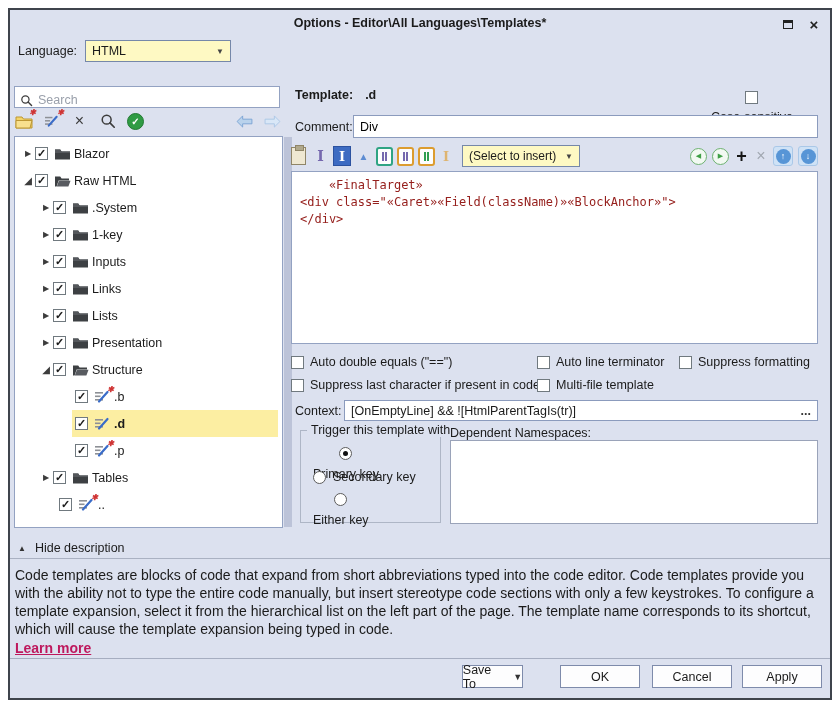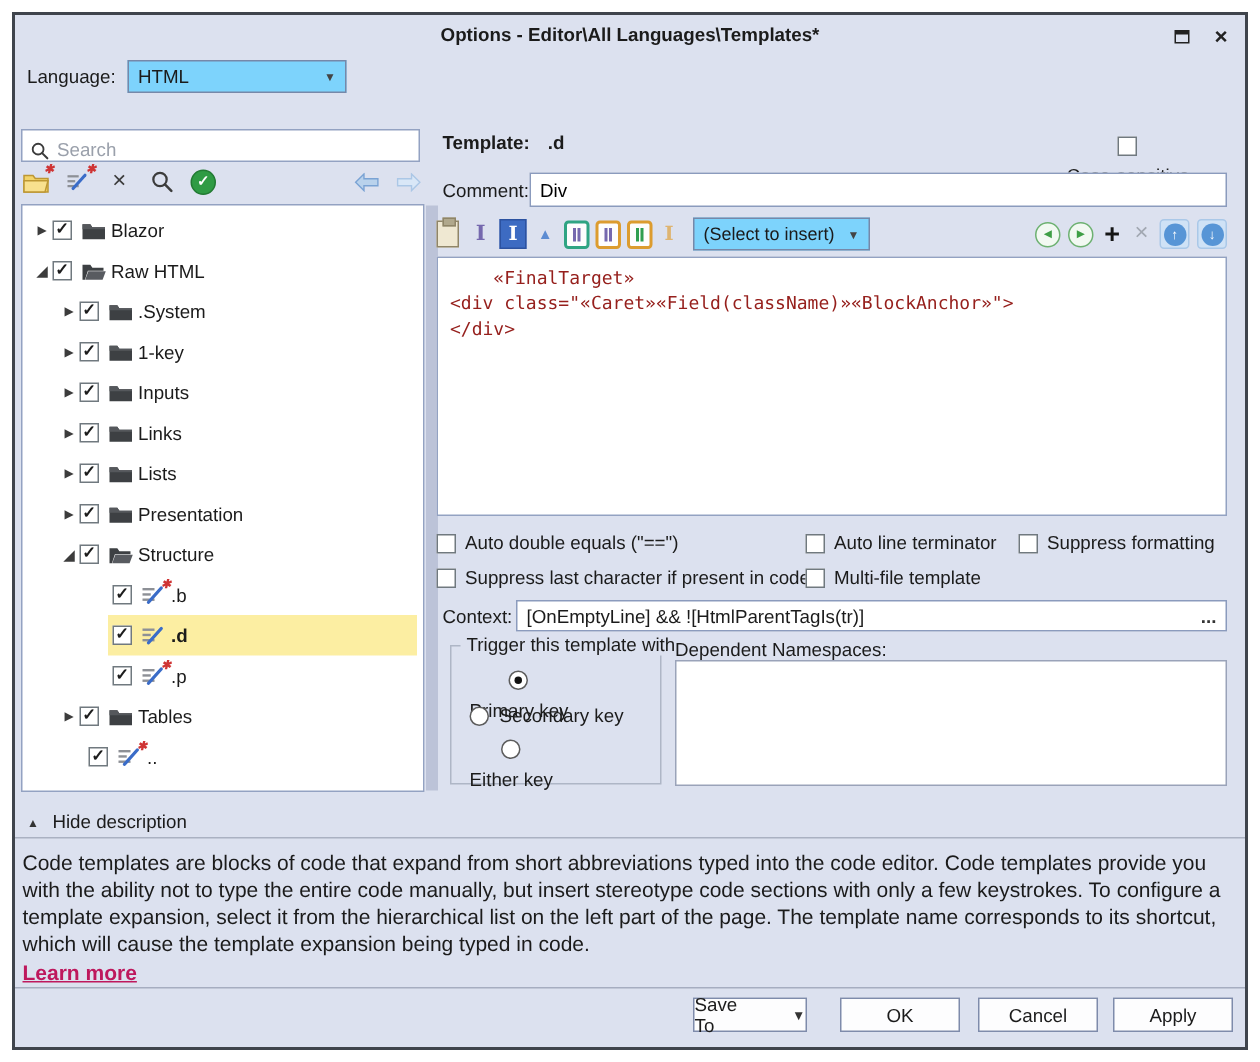--- a/index.html
+++ b/index.html
@@ -9,21 +9,21 @@
   .dialog { position: absolute; left: 8px; top: 8px; width: 824px; height: 692px; background: #dce1ef; border: 2px solid #3f444c; }
 
   
   .title { top: 6px; left: 0; width: 100%; text-align: center; font-weight: bold; font-size: 12.5px; }
   .win-btn { top: 5px; width: 20px; height: 18px; display: flex; align-items: center; justify-content: center; cursor: default; }
   .max { right: 32px; } .max i { display: block; width: 10px; height: 9px; border: 1px solid #222; border-top: 3px solid #222; }
   .closeb { right: 6px; font-size: 15px; font-weight: bold; color: #222; }
 
   
   .lang-lbl { left: 8px; top: 34px; font-size: 12.5px; }
-  .combo { background: #7dd3fc; border: 1px solid #7688a9; display: flex; align-items: center; padding: 0 6px; font-size: 12.5px; }
+  .combo { background: #fef9c3; border: 1px solid #7688a9; display: flex; align-items: center; padding: 0 6px; font-size: 12.5px; }
   .combo .arrow { margin-left: auto; font-size: 8px; color: #444; }
   .lang-combo { left: 75px; top: 30px; width: 146px; height: 22px; }
 
   
   .search { left: 4px; top: 76px; width: 266px; height: 22px; background: #fff; border: 1px solid #93a2c2; display: flex; align-items: flex-end; padding: 0 5px; gap: 5px; }
   .search input { border: none; outline: none; flex: 1; font-size: 12.5px; font-family: inherit; background: transparent; color: #222; }
   .search input::placeholder { color: #9aa0ab; }
   .ltb { left: 4px; top: 99px; width: 268px; height: 24px; display: flex; align-items: center; gap: 9px; }
   .icn { width: 19px; height: 19px; display: flex; align-items: center; justify-content: center; position: relative; }
   .chk-circle { width: 17px; height: 17px; border-radius: 50%; background: #2f9b44; border: 1px solid #227a33; color: #fff; font-size: 10px; font-weight: bold; display: flex; align-items: center; justify-content: center; }
@@ -90,21 +90,21 @@
   .ns-box textarea { width: 100%; height: 100%; background: #fff; border: 1px solid #9aa3b9; resize: none; outline: none; }
 
   .hide-toggle { left: 8px; top: 531px; display: flex; align-items: center; gap: 9px; font-size: 12.5px; cursor: default; }
   .hide-toggle .tri-up { font-size: 8px; color: #333; }
   .desc-sep { left: 0; top: 548px; width: 820px; height: 1px; background: #aab1c2; }
   .desc { left: 5px; top: 556px; width: 808px; font-size: 14px; line-height: 18px; }
   .learn { color: #be185d; text-decoration: underline; display: inline-block; margin-top: 1px; cursor: pointer; font-weight: bold; }
 
   .foot-sep { left: 0; top: 648px; width: 820px; height: 1px; background: #a6adc0; }
   .btn { position: absolute; top: 655px; height: 23px; background: #fdfdfe; border: 1px solid #7e8bab; display: flex; align-items: center; justify-content: center; font-size: 12.5px; cursor: default; }
-  .save { left: 452px; width: 76px; gap: 22px; } .save .arrow { font-size: 9px; color: #333; }
+  .save { left: 452px; width: 61px; gap: 22px; } .save .arrow { font-size: 9px; color: #333; }
   .ok { left: 550px; width: 80px; } .cancel { left: 642px; width: 80px; } .apply { left: 732px; width: 80px; }
 </style>
 </head>
 <body>
 
 <svg width="0" height="0" style="position:absolute">
   <defs>
     <symbol id="sym-folder" viewBox="0 0 17 15">
       <path d="M1 3.5 h5.2 l1.4 2 h8.4 v8 H1 z" fill="#3d4043"></path>
       <path d="M1 3.5 h5.2 l1.4 2 h8.4 v1.4 H1 z" fill="#55585c"></path>

